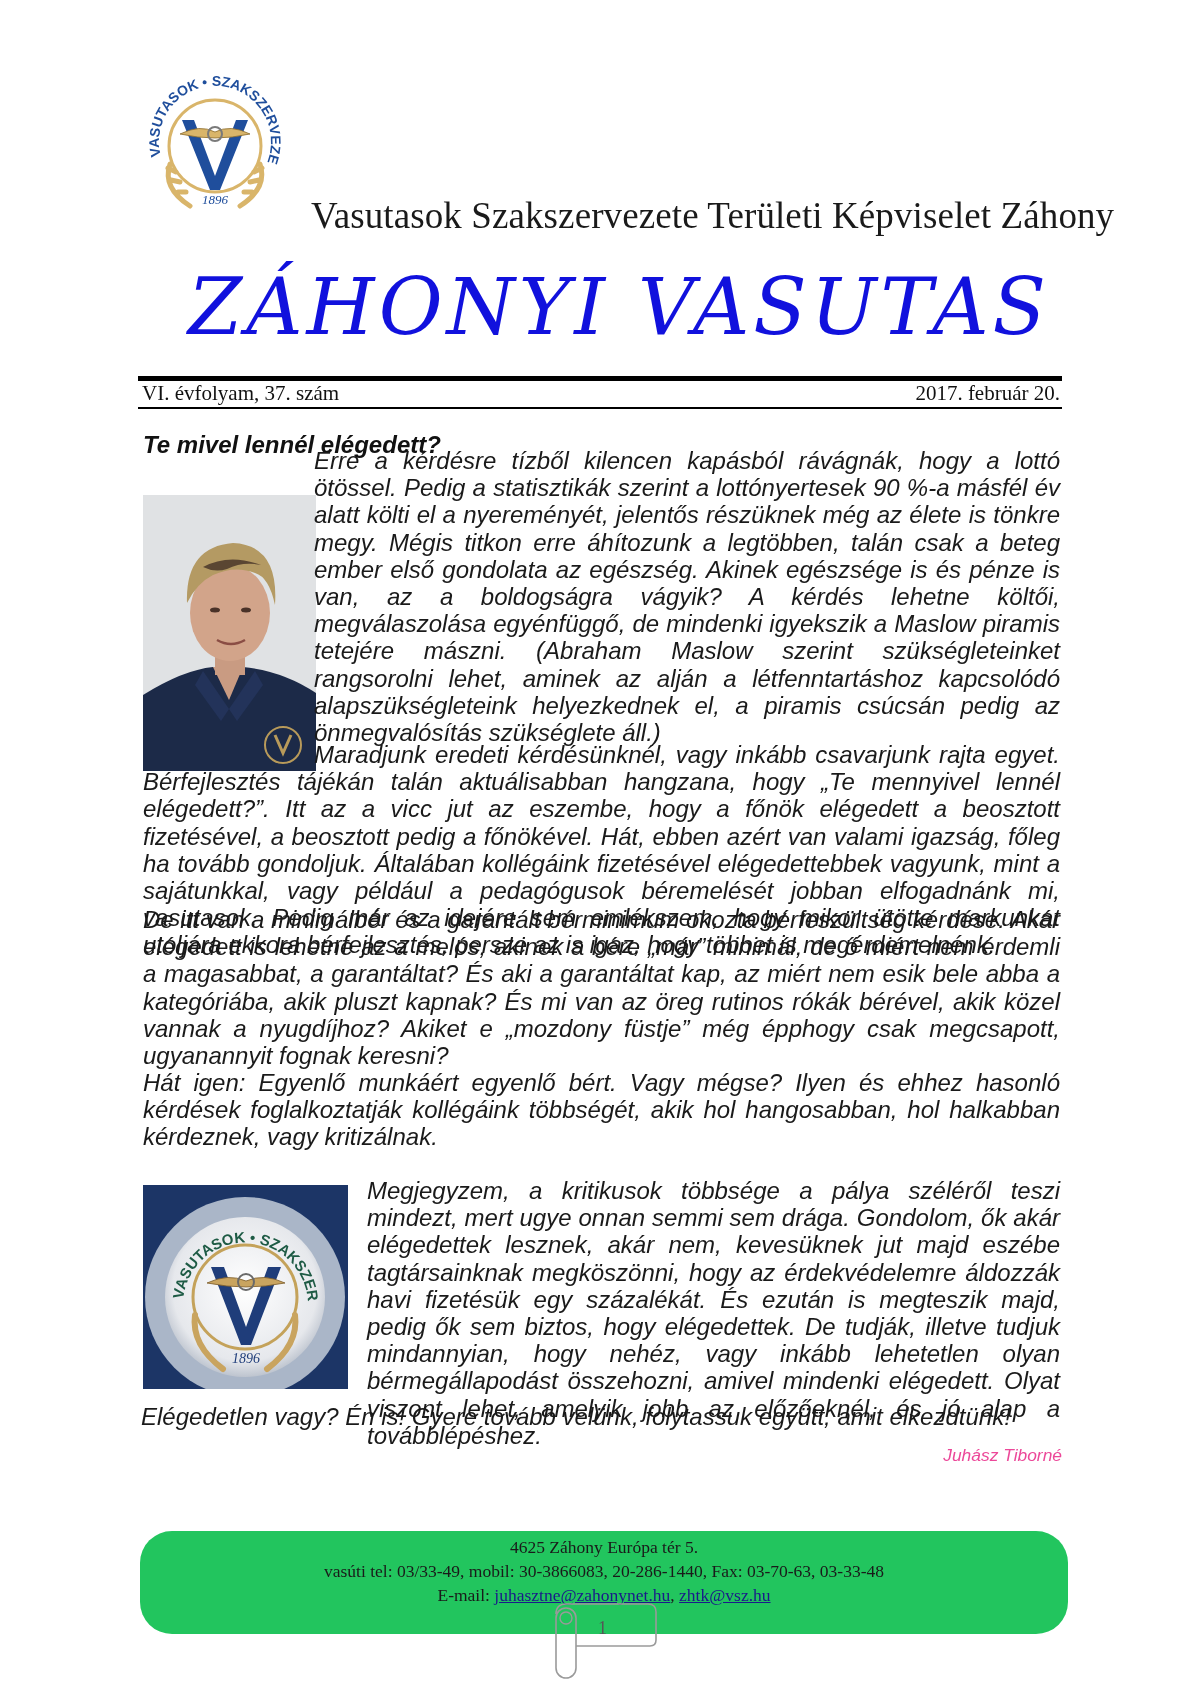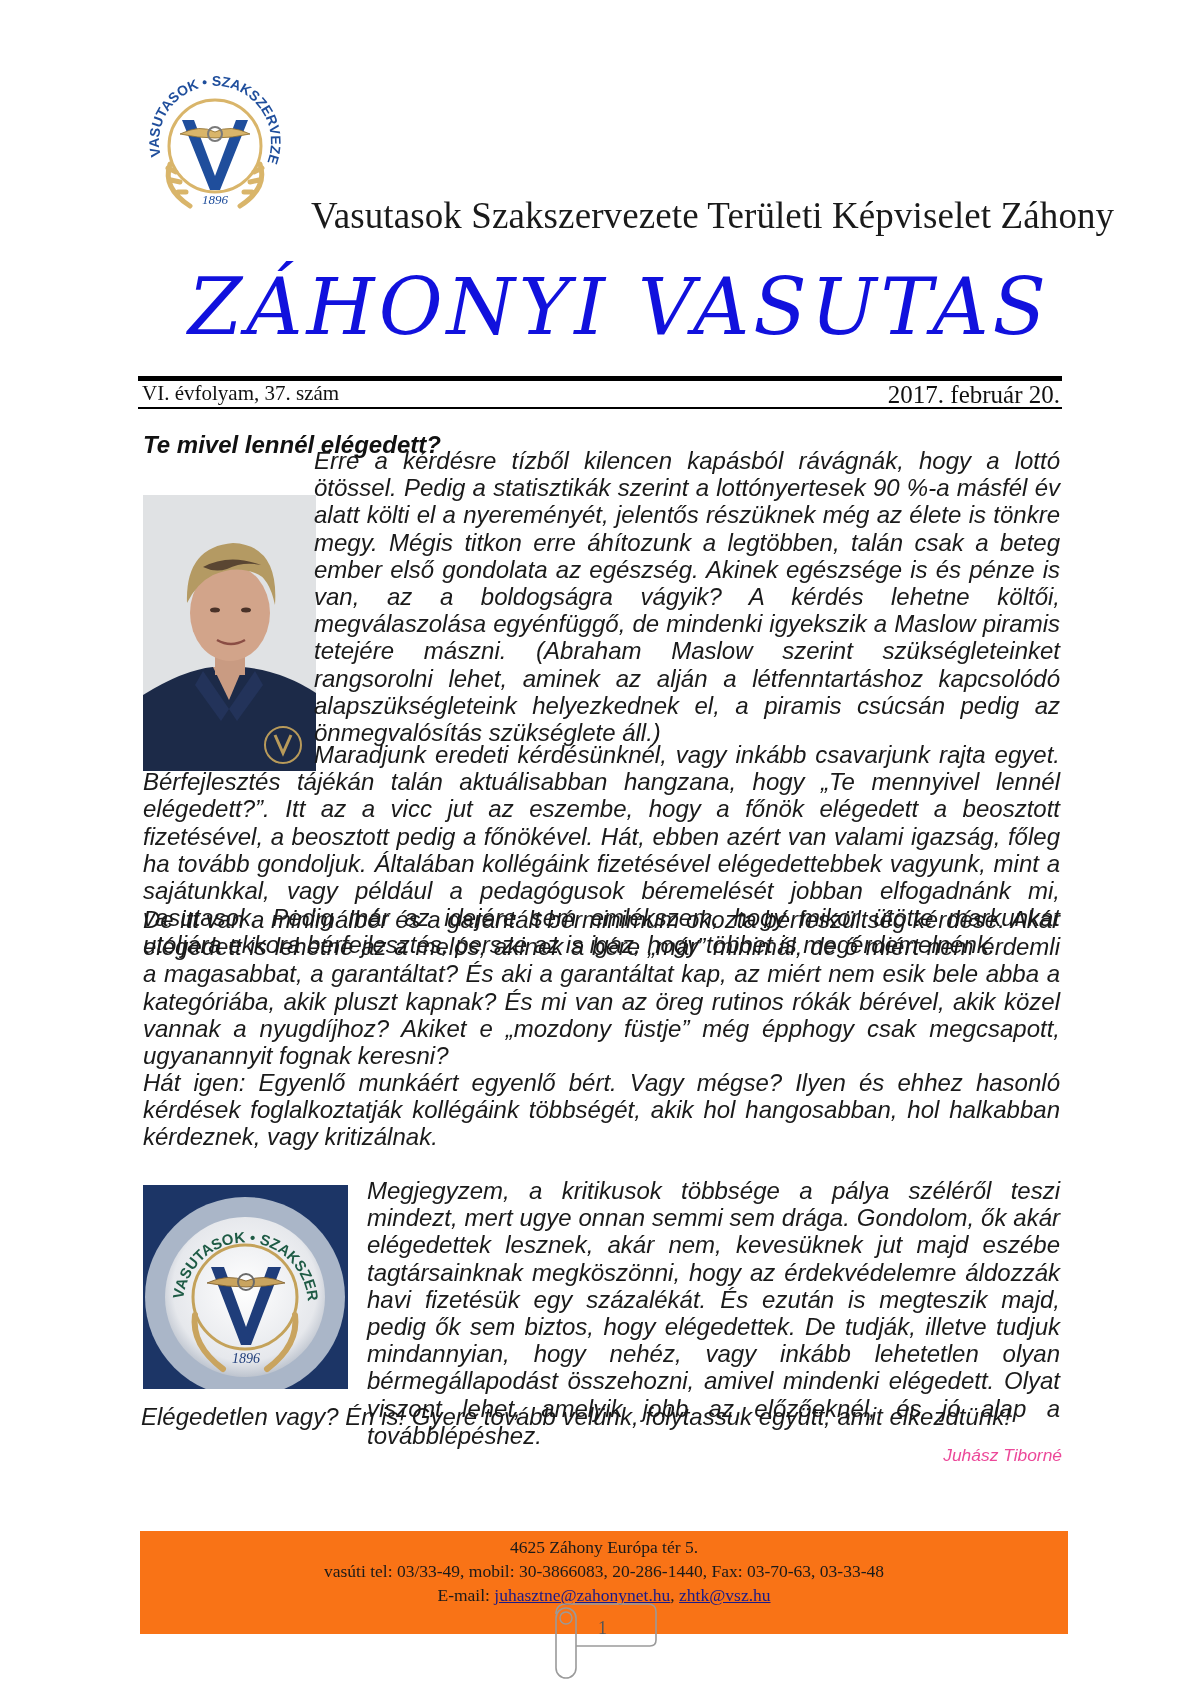--- a/index.html
+++ b/index.html
@@ -4,34 +4,34 @@
 <style>
   html, body { margin: 0; padding: 0; background: #ffffff; }
   body { width: 1200px; height: 1695px; position: relative; overflow: hidden; font-family: "Liberation Serif", serif; color: #111; }
 
   .logo-top { position: absolute; left: 140px; top: 68px; width: 150px; height: 150px; }
   .org-name { position: absolute; left: 311px; top: 194px; font-family: "Liberation Serif", serif; font-size: 37px; color: #1a1a1a; white-space: nowrap; letter-spacing: 0.1px; }
 
   .masthead { position: absolute; left: 140px; top: 268px; width: 910px; text-align: right; font-family: "DejaVu Serif", serif; font-style: italic; font-size: 78px; color: #1111dd; letter-spacing: 4px; line-height: 1; transform: scaleX(1.0); }
   .rule-thick { position: absolute; left: 138px; top: 376px; width: 924px; height: 5px; background: #000; }
   .issue { position: absolute; left: 142px; top: 381px; font-size: 21px; font-family: "Liberation Serif", serif; color: #111; }
-  .date { position: absolute; right: 140px; top: 381px; font-size: 25px; font-family: "Liberation Serif", serif; color: #111; }
+  .date { position: absolute; right: 140px; top: 381px; font-size: 21px; font-family: "Liberation Serif", serif; color: #111; }
   .rule-thin { position: absolute; left: 138px; top: 407px; width: 924px; height: 2px; background: #000; }
 
   .article-title { position: absolute; left: 143px; top: 431px; font-family: "Liberation Sans", sans-serif; font-weight: bold; font-style: italic; font-size: 24px; color: #111; }
 
   .body-text { font-family: "Liberation Sans", sans-serif; font-style: italic; font-size: 24px; line-height: 27.2px; color: #1a1a1a; text-align: justify; }
   .p { position: absolute; margin: 0; }
 
   .photo { position: absolute; left: 143px; top: 495px; width: 173px; height: 276px; overflow: hidden; background: #d9dbdd; }
   .logo-photo { position: absolute; left: 143px; top: 1185px; width: 205px; height: 204px; overflow: hidden; background: #1c3566; }
 
   .signature { position: absolute; right: 138px; top: 1445px; font-family: "Liberation Sans", sans-serif; font-style: italic; font-size: 17.4px; color: #ec4899; }
 
-  .footer { position: absolute; left: 140px; top: 1531px; width: 928px; height: 103px; background: #f97316; text-align: center; font-family: "Liberation Serif", serif; font-size: 17.5px; line-height: 24px; color: #1a1a1a; padding-top: 4px; box-sizing: border-box; }
+  .footer { position: absolute; left: 140px; top: 1531px; width: 928px; height: 103px; background: #22c55e; text-align: center; font-family: "Liberation Serif", serif; font-size: 17.5px; line-height: 24px; color: #1a1a1a; padding-top: 4px; box-sizing: border-box; border-radius: 32px; }
   .footer a { color: #1a1a8a; text-decoration: underline; }
   .page-scroll { position: absolute; left: 548px; top: 1600px; width: 110px; height: 80px; }
   .page-num { position: absolute; left: 598px; top: 1618px; font-family: "Liberation Serif", serif; font-size: 18px; color: #555; }
 </style>
 </head>
 <body>
 
 <div class="logo-top">
   <svg width="150" height="150" viewBox="0 0 150 150">
     <defs>

